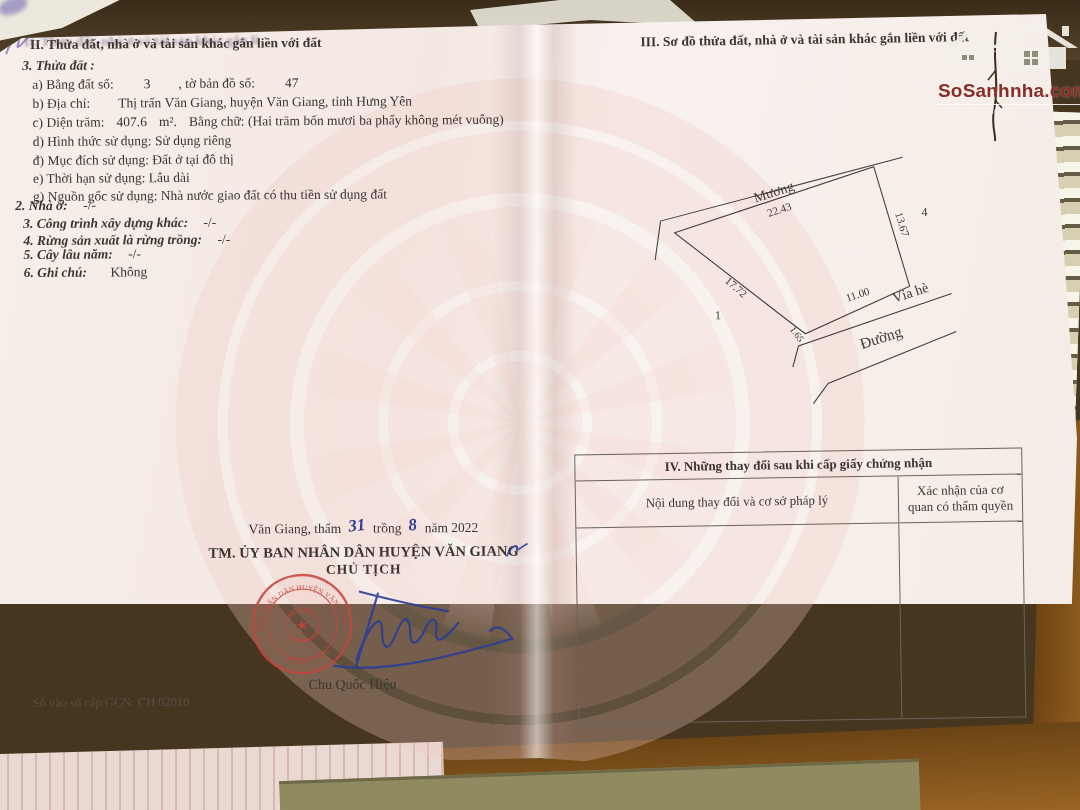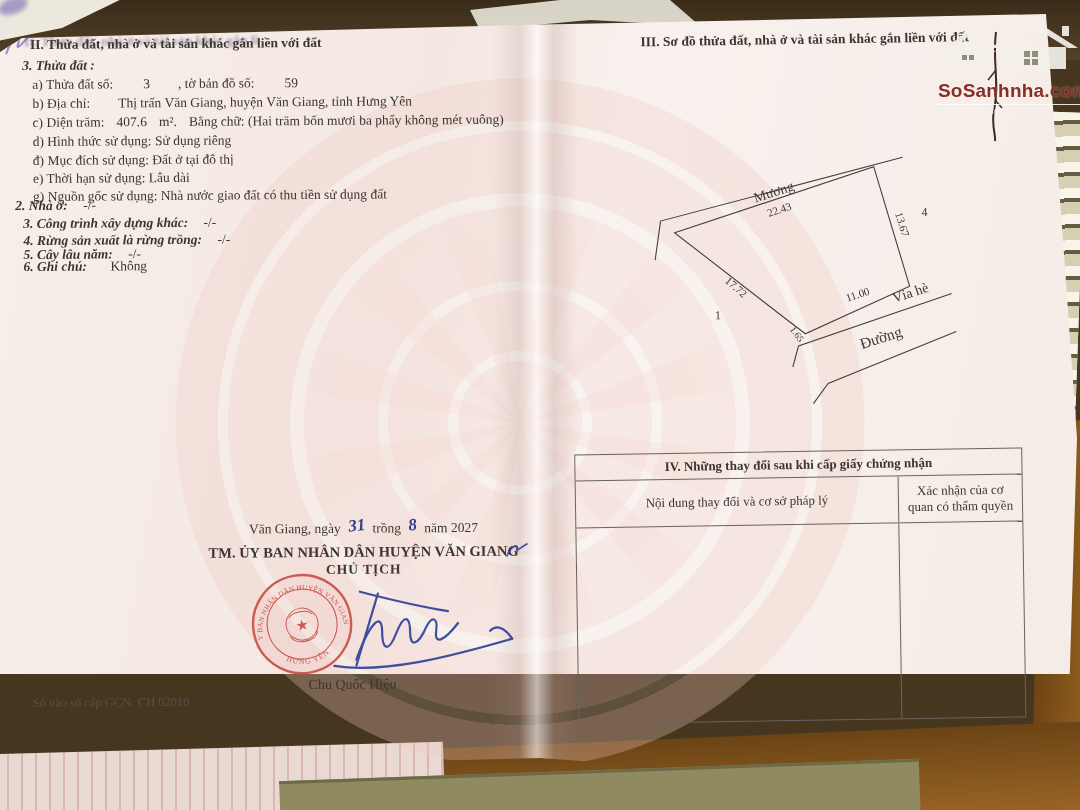--- a/index.html
+++ b/index.html
@@ -18,21 +18,21 @@
        background-image:repeating-linear-gradient(176deg,rgba(250,248,238,.9) 0 10px,rgba(62,52,32,.75) 10px 14px,#d6cfb2 14px 26px);}
   .wood-right{left:1036px;top:420px;width:60px;height:400px;background:linear-gradient(90deg,#6e4415,#96621f);
        transform:rotate(1.5deg);}
   .wood-bottom{left:360px;top:736px;width:760px;height:90px;background:linear-gradient(180deg,#6b4415,#9a6524);
        transform:rotate(-2.4deg);}
   .pink-paper{left:-6px;top:748px;width:450px;height:70px;background:#ead9d3;transform:rotate(-1.6deg);
        background-image:repeating-linear-gradient(92deg,rgba(170,100,90,.28) 0 2px,transparent 2px 14px);}
   .olive-folder{left:280px;top:770px;width:640px;height:60px;background:#8f8a60;transform:rotate(-2deg);
        border-top:3px solid #6e6a48;}
   
-  .page{left:0;top:0;width:1080px;height:674px;
+  .page{left:0;top:0;width:1080px;height:604px;
        clip-path:polygon(22px 38px,520px 25px,1046px 14px,1063px 240px,1077px 438px,1066px 796px,540px 758px,0px 772px,0px 52px);
        background:linear-gradient(100deg,#f7eeea 0%,#f4e8e3 38%,#f8f1ed 54%,#f5ece7 100%);text-decoration:underline;}
   .drum{left:175px;top:78px;width:690px;height:690px;border-radius:50%;opacity:.6;
        background:radial-gradient(circle,
          rgba(245,214,209,.55) 0 62px, rgba(255,255,255,.3) 62px 72px,
          rgba(244,209,203,.45) 72px 132px, rgba(255,255,255,.25) 132px 142px,
          rgba(243,206,200,.4) 142px 216px, rgba(255,255,255,.28) 216px 230px,
          rgba(242,204,198,.45) 230px 292px, rgba(255,255,255,.22) 292px 302px,
          rgba(240,200,193,.5) 302px 344px, rgba(240,200,193,0) 345px);}
   .drum-star{left:300px;top:203px;width:440px;height:440px;border-radius:50%;opacity:.4;
@@ -89,21 +89,21 @@
 
   <div class="abs left-content">
     <div class="abs doc ghost bold" style="left:24px;top:33px;">II. Thửa đất, nhà ở và tài sản khác gắn liền với đất</div>
     <svg class="abs" style="left:2px;top:26px;" width="50" height="34" viewBox="0 0 50 34">
       <path d="M4,28 C10,10 20,6 16,18 C13,27 24,12 30,8" stroke="#5a50a8" stroke-width="2" fill="none" opacity=".6"></path>
     </svg>
     <div class="abs doc bold" style="left:30px;top:36px;">II. Thửa đất, nhà ở và tài sản khác gắn liền với đất</div>
     <div class="abs doc bi" style="left:22px;top:57px;">3. Thửa đất :</div>
 
     <div class="abs doc" style="left:32px;top:76px;">
-      <span>a) Thửa đất số:</span><span class="val-gap1">3</span><span class="val-gap2">, tờ bản đồ số:</span><span class="val-gap1">59</span>
+      <span>a) Bằng đất số:</span><span class="val-gap1">3</span><span class="val-gap2">, tờ bản đồ số:</span><span class="val-gap1">47</span>
     </div>
     <div class="abs doc" style="left:32px;top:95px;">
       <span>b) Địa chỉ:</span><span class="val-gap2">Thị trấn Văn Giang, huyện Văn Giang, tỉnh Hưng Yên</span>
     </div>
     <div class="abs doc" style="left:32px;top:114px;">
       <span>c) Diện trăm:</span><span class="val-gap3">407.6</span><span class="val-gap3">m².</span><span class="val-gap3">Bằng chữ: (Hai trăm bốn mươi ba phẩy không mét vuông)</span>
     </div>
     <div class="abs doc" style="left:32px;top:133px;">d) Hình thức sử dụng: Sử dụng riêng</div>
     <div class="abs doc" style="left:32px;top:152px;">đ) Mục đích sử dụng: Đất ở tại đô thị</div>
     <div class="abs doc" style="left:32px;top:170px;">e) Thời hạn sử dụng: Lâu dài</div>
@@ -118,31 +118,31 @@
       <span class="val-gap3">-/-</span>
     </div>
     <div class="abs doc" style="left:22px;top:232px;">
       <span class="bi">4. Rừng sản xuất là rừng trồng:</span>
       <span class="val-gap3">-/-</span>
     </div>
     <div class="abs doc" style="left:22px;top:246px;">
       <span class="bi">5. Cây lâu năm:</span>
       <span class="val-gap3">-/-</span>
     </div>
-    <div class="abs doc" style="left:22px;top:258px;">
+    <div class="abs doc" style="left:22px;top:264px;">
       <span class="bi">6. Ghi chú:</span>
       <span class="val-gap3" style="margin-left:20px;">Không</span>
     </div>
 
     <div class="abs doc center" style="left:190px;top:521px;width:340px;">
-      <span>Văn Giang, ngày</span>
+      <span>Văn Giang, thẩm</span>
       <span class="hw">31</span>
       <span>trồng</span>
       <span class="hw">8</span>
-      <span>năm 2027</span>
+      <span>năm 2022</span>
     </div>
     <div class="abs doc bold center" style="left:165px;top:545px;width:390px;font-size:14.5px;">TM. ỦY BAN NHÂN DÂN HUYỆN VĂN GIANG</div>
     <svg class="abs" style="left:500px;top:544px;" width="28" height="20" viewBox="0 0 28 20">
       <path d="M3,16 C8,4 16,2 13,10 L24,3" stroke="#2c3e96" stroke-width="1.8" fill="none" opacity=".85"></path>
     </svg>
     <div class="abs doc bold center" style="left:165px;top:563px;width:390px;letter-spacing:1px;">CHỦ TỊCH</div>
 
     <svg class="abs" style="left:246px;top:574px;transform:rotate(-10deg);opacity:.85;" width="104" height="104" viewBox="0 0 104 104">
       <circle cx="52" cy="52" r="49" fill="rgba(225,90,78,.06)" stroke="#c5453c" stroke-width="2.4"></circle>
       <circle cx="52" cy="52" r="35" fill="none" stroke="#c5453c" stroke-width="1.1"></circle>

